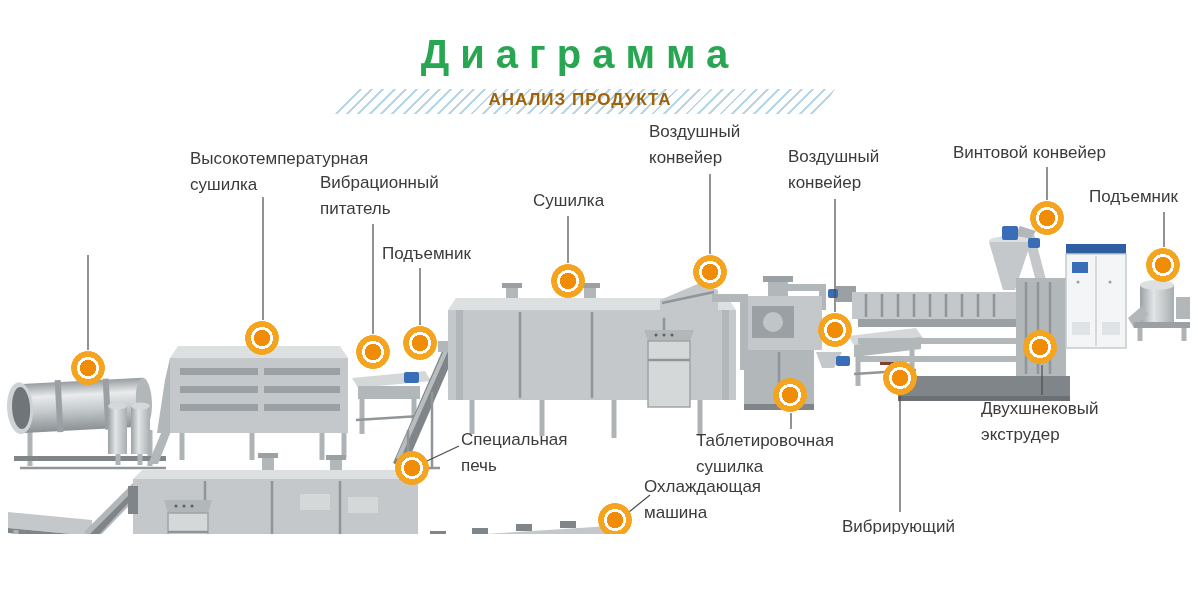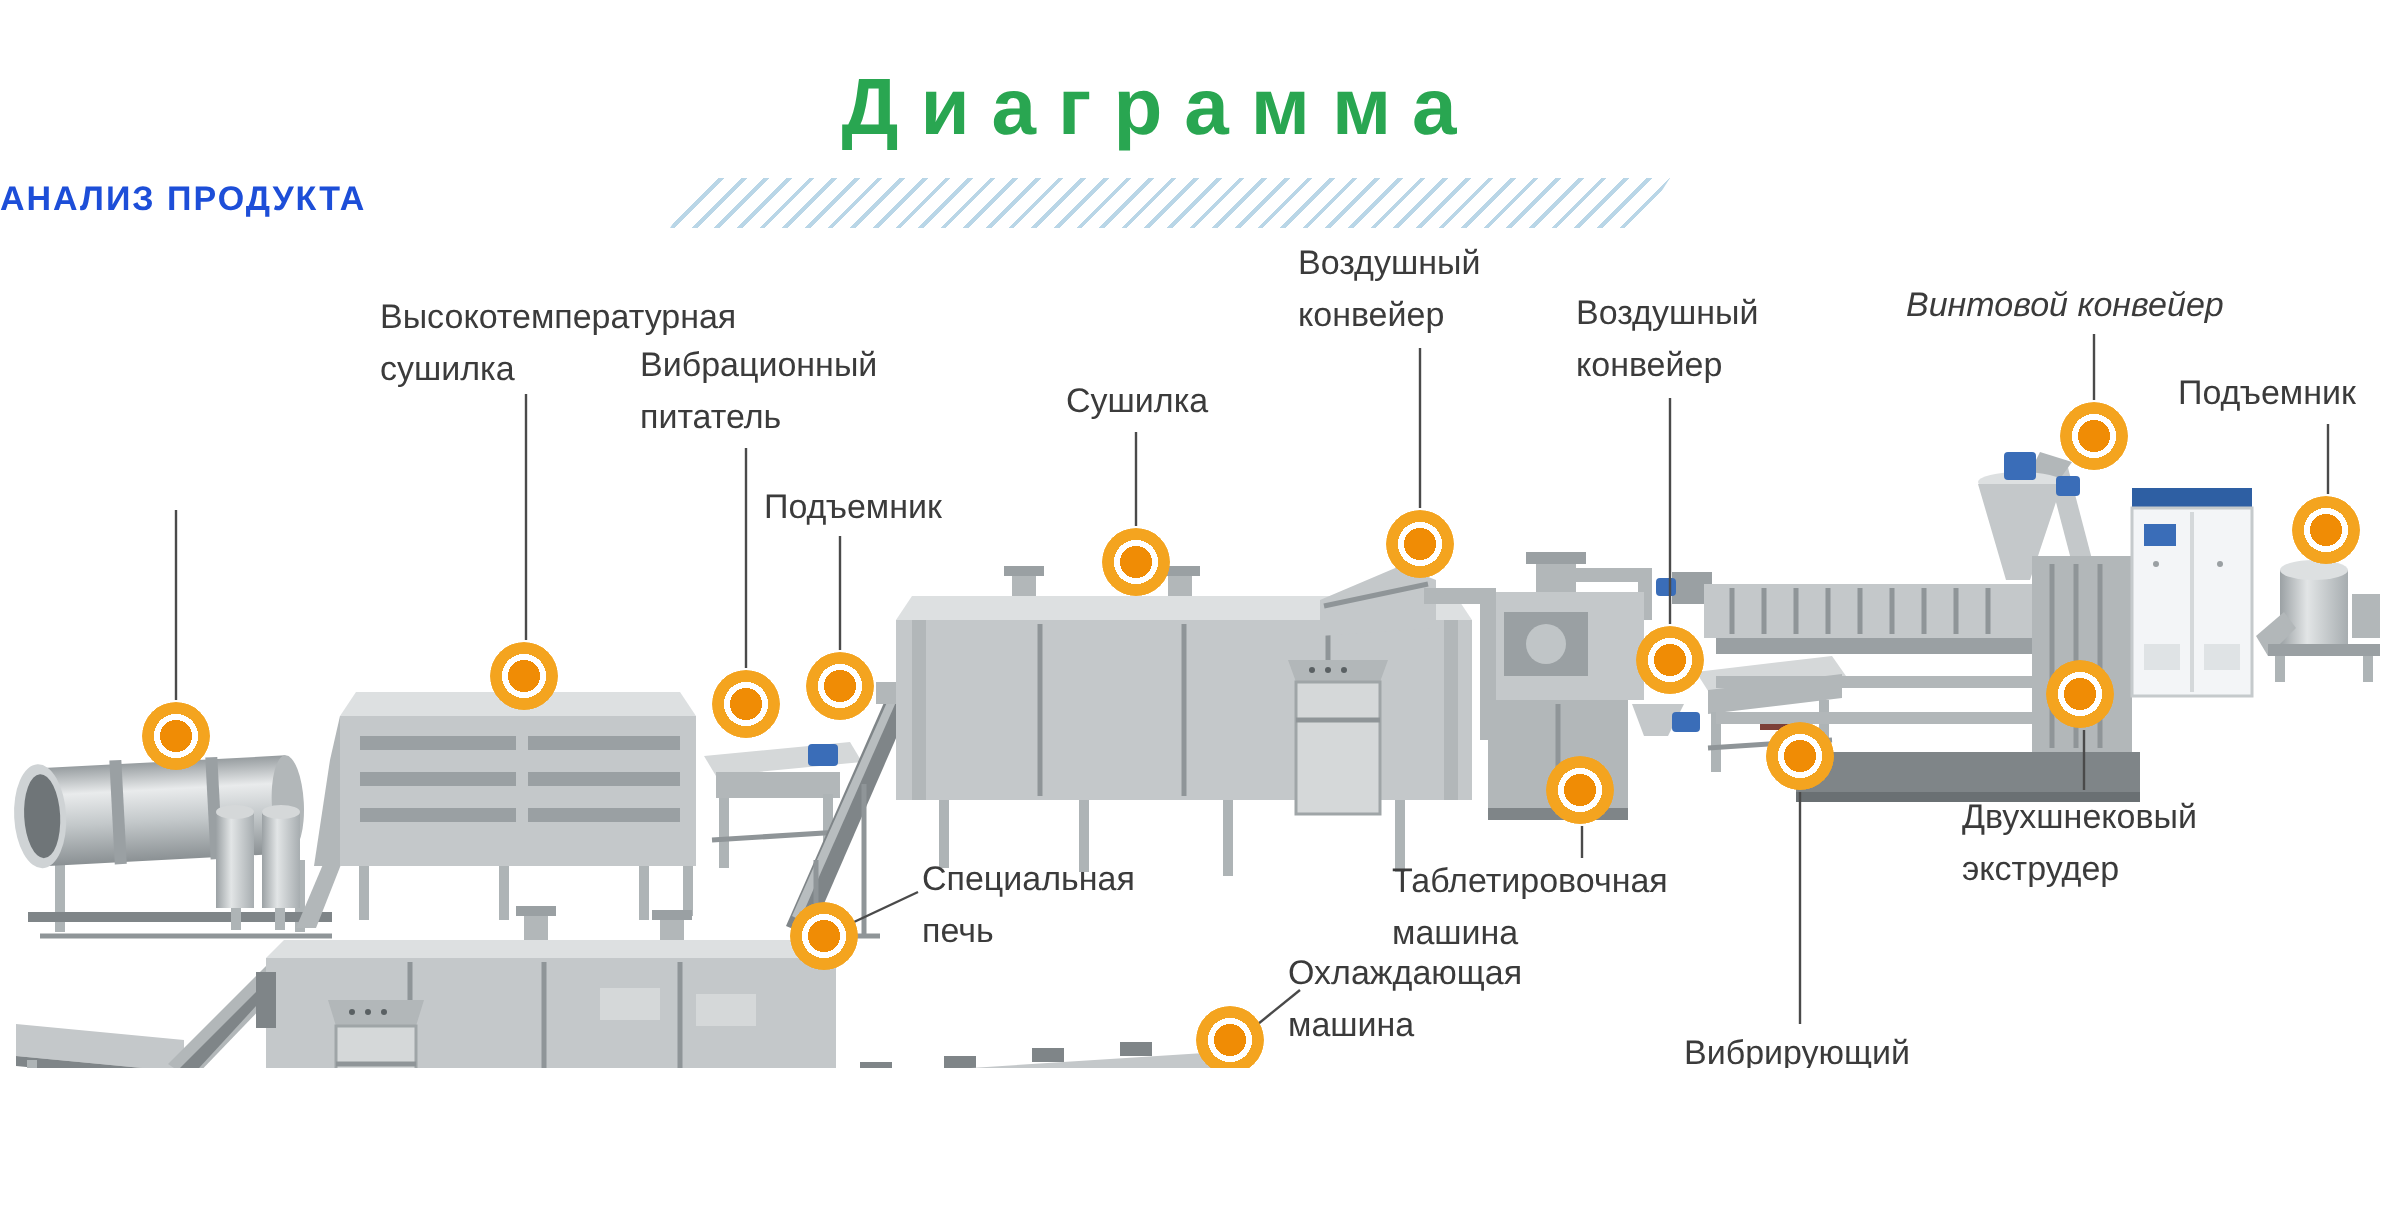--- a/index.html
+++ b/index.html
@@ -3,32 +3,32 @@
 <meta charset="utf-8">
 <style>
   html,body{margin:0;padding:0;background:#fff;}
   #canvas{position:relative;width:1200px;height:534px;background:#fff;overflow:hidden;
           font-family:"Liberation Sans","DejaVu Sans",sans-serif;}
   .title{position:absolute;top:32px;left:0;width:1160px;text-align:center;
          font-size:40px;font-weight:bold;letter-spacing:11px;color:#29a651;z-index:5;}
   .stripe{position:absolute;left:335px;top:89px;width:500px;height:25px;z-index:1;
           background:repeating-linear-gradient(315deg,#b9d6e7 0,#b9d6e7 2px,rgba(0,0,0,0) 2px,rgba(0,0,0,0) 8px);
           clip-path:polygon(16px 0,100% 0,calc(100% - 16px) 100%,0 100%);}
-  .subtitle{position:absolute;top:90px;left:0;width:1160px;
-            font-size:17px;letter-spacing:1px;color:#1d4ed8;font-weight:bold;z-index:3;}
+  .subtitle{position:absolute;top:90px;left:0;width:1160px;text-align:center;
+            font-size:17px;letter-spacing:1px;color:#a16207;font-weight:bold;z-index:3;}
   svg.scene{position:absolute;left:0;top:0;z-index:2;}
   .lbl{position:absolute;font-size:17px;color:#3b3b3b;line-height:26px;white-space:pre-line;z-index:6;}
   .lbl-aroma{left:35px;top:194px;}
   .lbl-htdryer{left:190px;top:146px;}
   .lbl-vibfeeder{left:320px;top:170px;}
   .lbl-lift{left:382px;top:241px;}
   .lbl-dryer{left:533px;top:188px;}
   .lbl-air1{left:649px;top:119px;}
   .lbl-air2{left:788px;top:144px;}
-  .lbl-screw{left:953px;top:140px;font-style:italic;}
+  .lbl-screw{left:953px;top:140px;}
   .lbl-mixer{left:1089px;top:184px;}
   .lbl-oven{left:461px;top:427px;}
   .lbl-tablet{left:696px;top:428px;}
   .lbl-cooling{left:644px;top:474px;}
   .lbl-extruder{left:981px;top:396px;}
   .lbl-screen{left:842px;top:514px;}
   .marker{position:absolute;width:34px;height:34px;border-radius:50%;z-index:4;
     background:radial-gradient(circle at 50% 50%,#f08c05 0 8px,#ffffff 8px 11px,#f4a41f 11px 17px,rgba(0,0,0,0) 17px);}
   
   .mB{fill:#c4c8ca}.mT{fill:#dde0e1}.mD{fill:#9aa0a3}.mK{fill:#7f8588}
@@ -328,21 +328,21 @@
   <div class="lbl lbl-dryer">Сушилка</div>
   <div class="lbl lbl-air1">Воздушный
 конвейер</div>
   <div class="lbl lbl-air2">Воздушный
 конвейер</div>
   <div class="lbl lbl-screw">Винтовой конвейер</div>
   <div class="lbl lbl-mixer">Подъемник</div>
   <div class="lbl lbl-oven">Специальная
 печь</div>
   <div class="lbl lbl-tablet">Таблетировочная
-машина</div>
+сушилка</div>
   <div class="lbl lbl-cooling">Охлаждающая
 машина</div>
   <div class="lbl lbl-screen">Вибрирующий
 экран</div>
   <div class="lbl lbl-extruder">Двухшнековый
 экструдер</div>
 
 </div>
 
 </body></html>

